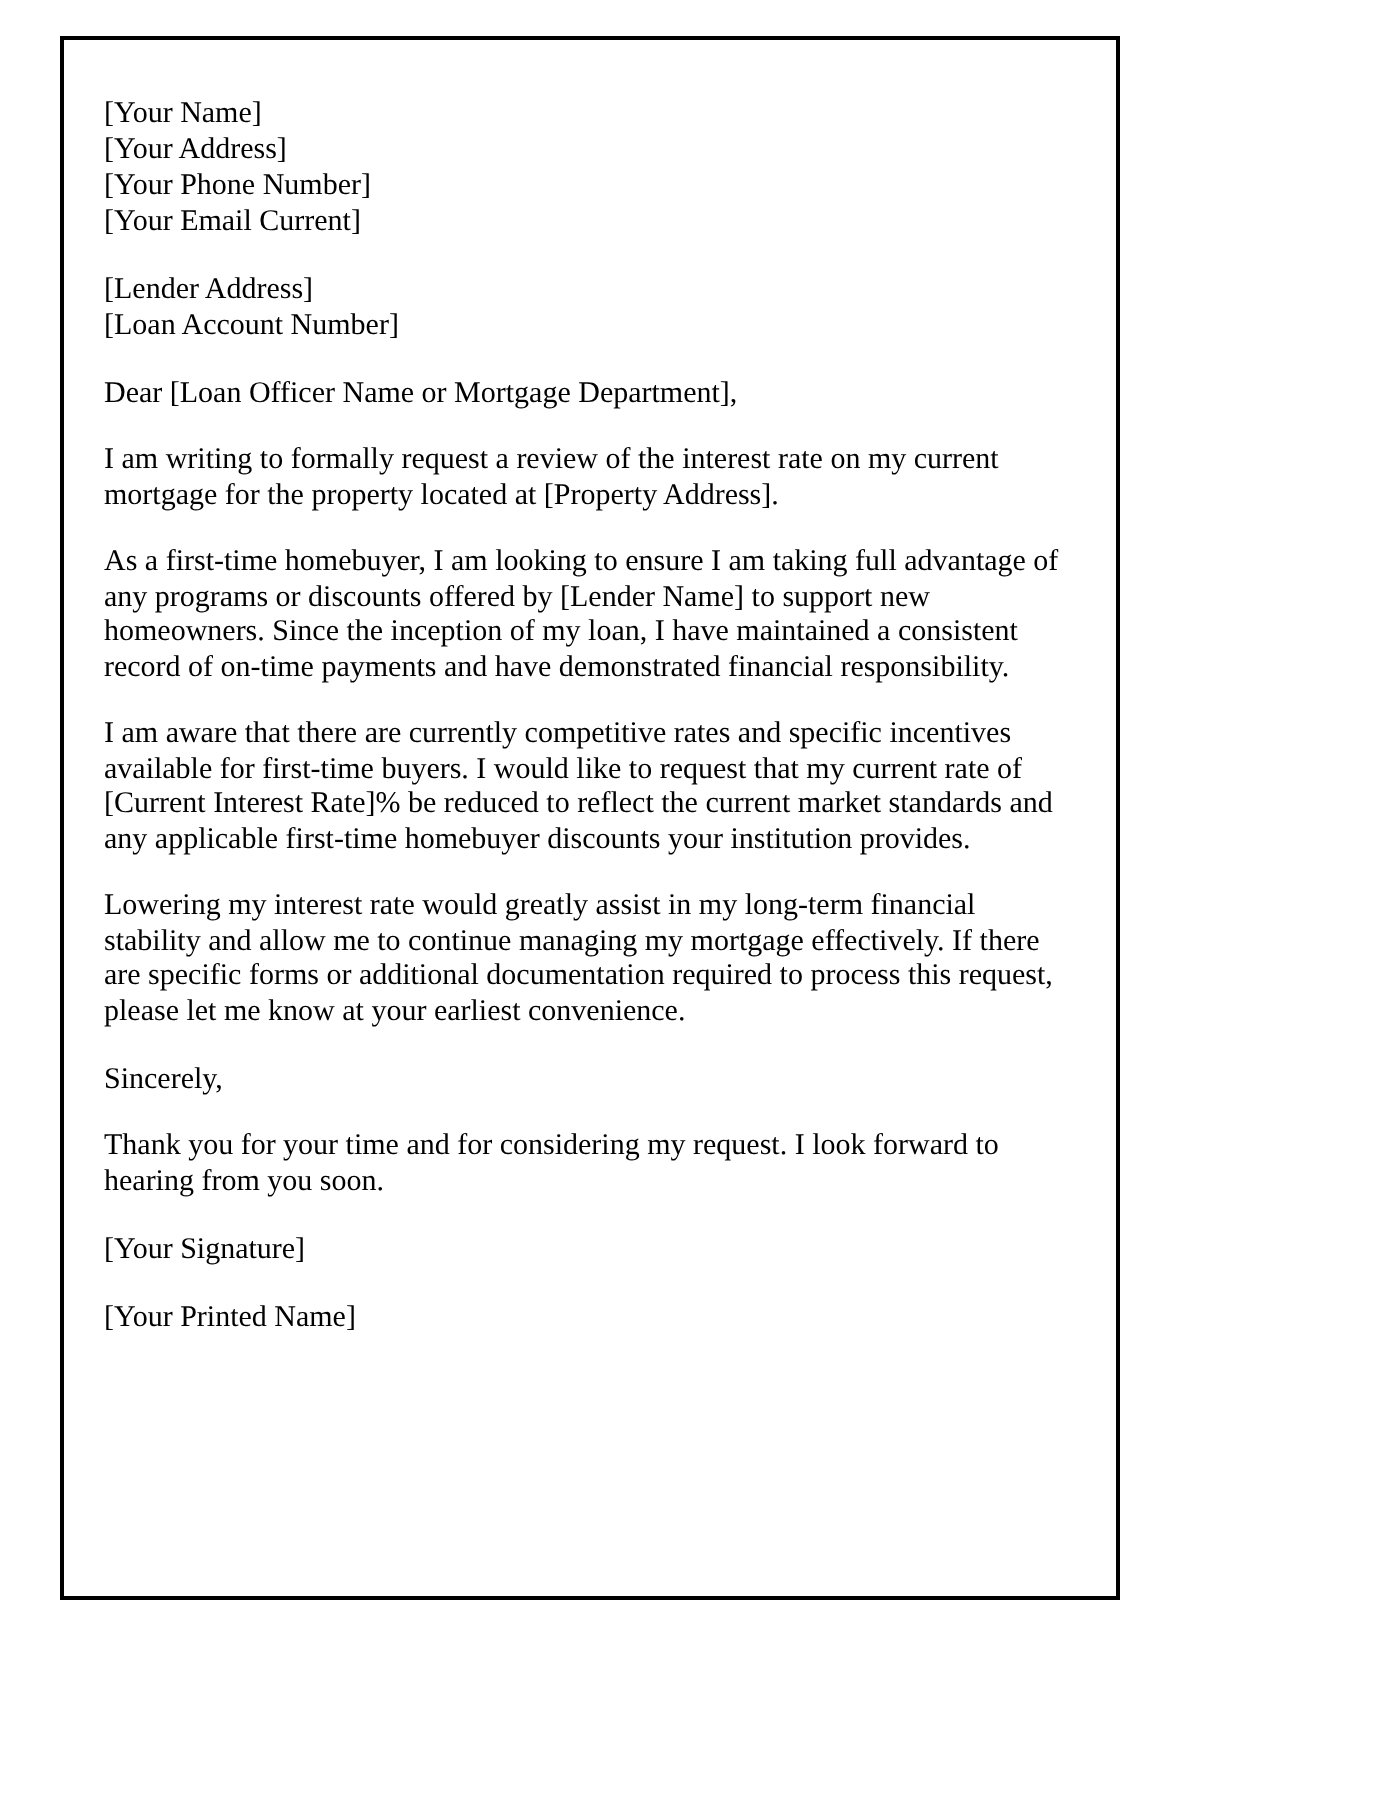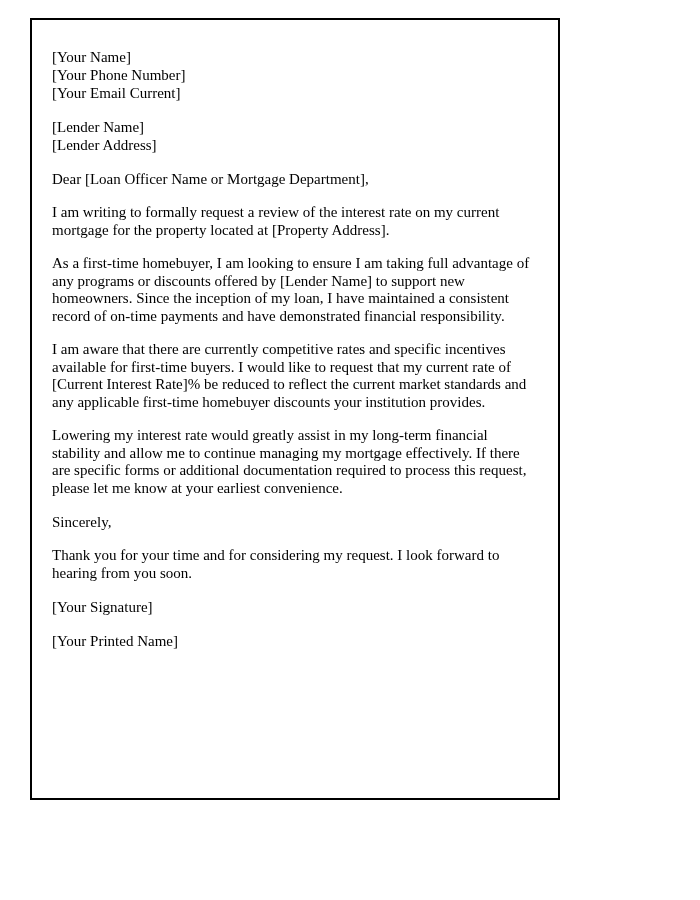--- a/index.html
+++ b/index.html
@@ -39,28 +39,29 @@
     line-height: 17.5px;
   }
 </style>
 </head>
 <body>
 
 <div class="letter-frame">
 
   <div class="block">
     <div class="addr-line">[Your Name]</div>
+    <div class="addr-line">[Your Address]</div>
     <div class="addr-line">[Your Phone Number]</div>
     <div class="addr-line">[Your Email Current]</div>
   </div>
 
 
   <div class="block">
-    <div class="addr-line">[Lender Name]</div>
     <div class="addr-line">[Lender Address]</div>
+    <div class="addr-line">[Loan Account Number]</div>
   </div>
 
 
   <div class="block">Dear [Loan Officer Name or Mortgage Department],</div>
 
   <div class="block para">I am writing to formally request a review of the interest rate on my current mortgage for the property located at [Property Address].</div>
 
   <div class="block para">As a first-time homebuyer, I am looking to ensure I am taking full advantage of any programs or discounts offered by [Lender Name] to support new homeowners. Since the inception of my loan, I have maintained a consistent record of on-time payments and have demonstrated financial responsibility.</div>
 
   <div class="block para">I am aware that there are currently competitive rates and specific incentives available for first-time buyers. I would like to request that my current rate of [Current Interest Rate]% be reduced to reflect the current market standards and any applicable first-time homebuyer discounts your institution provides.</div>

